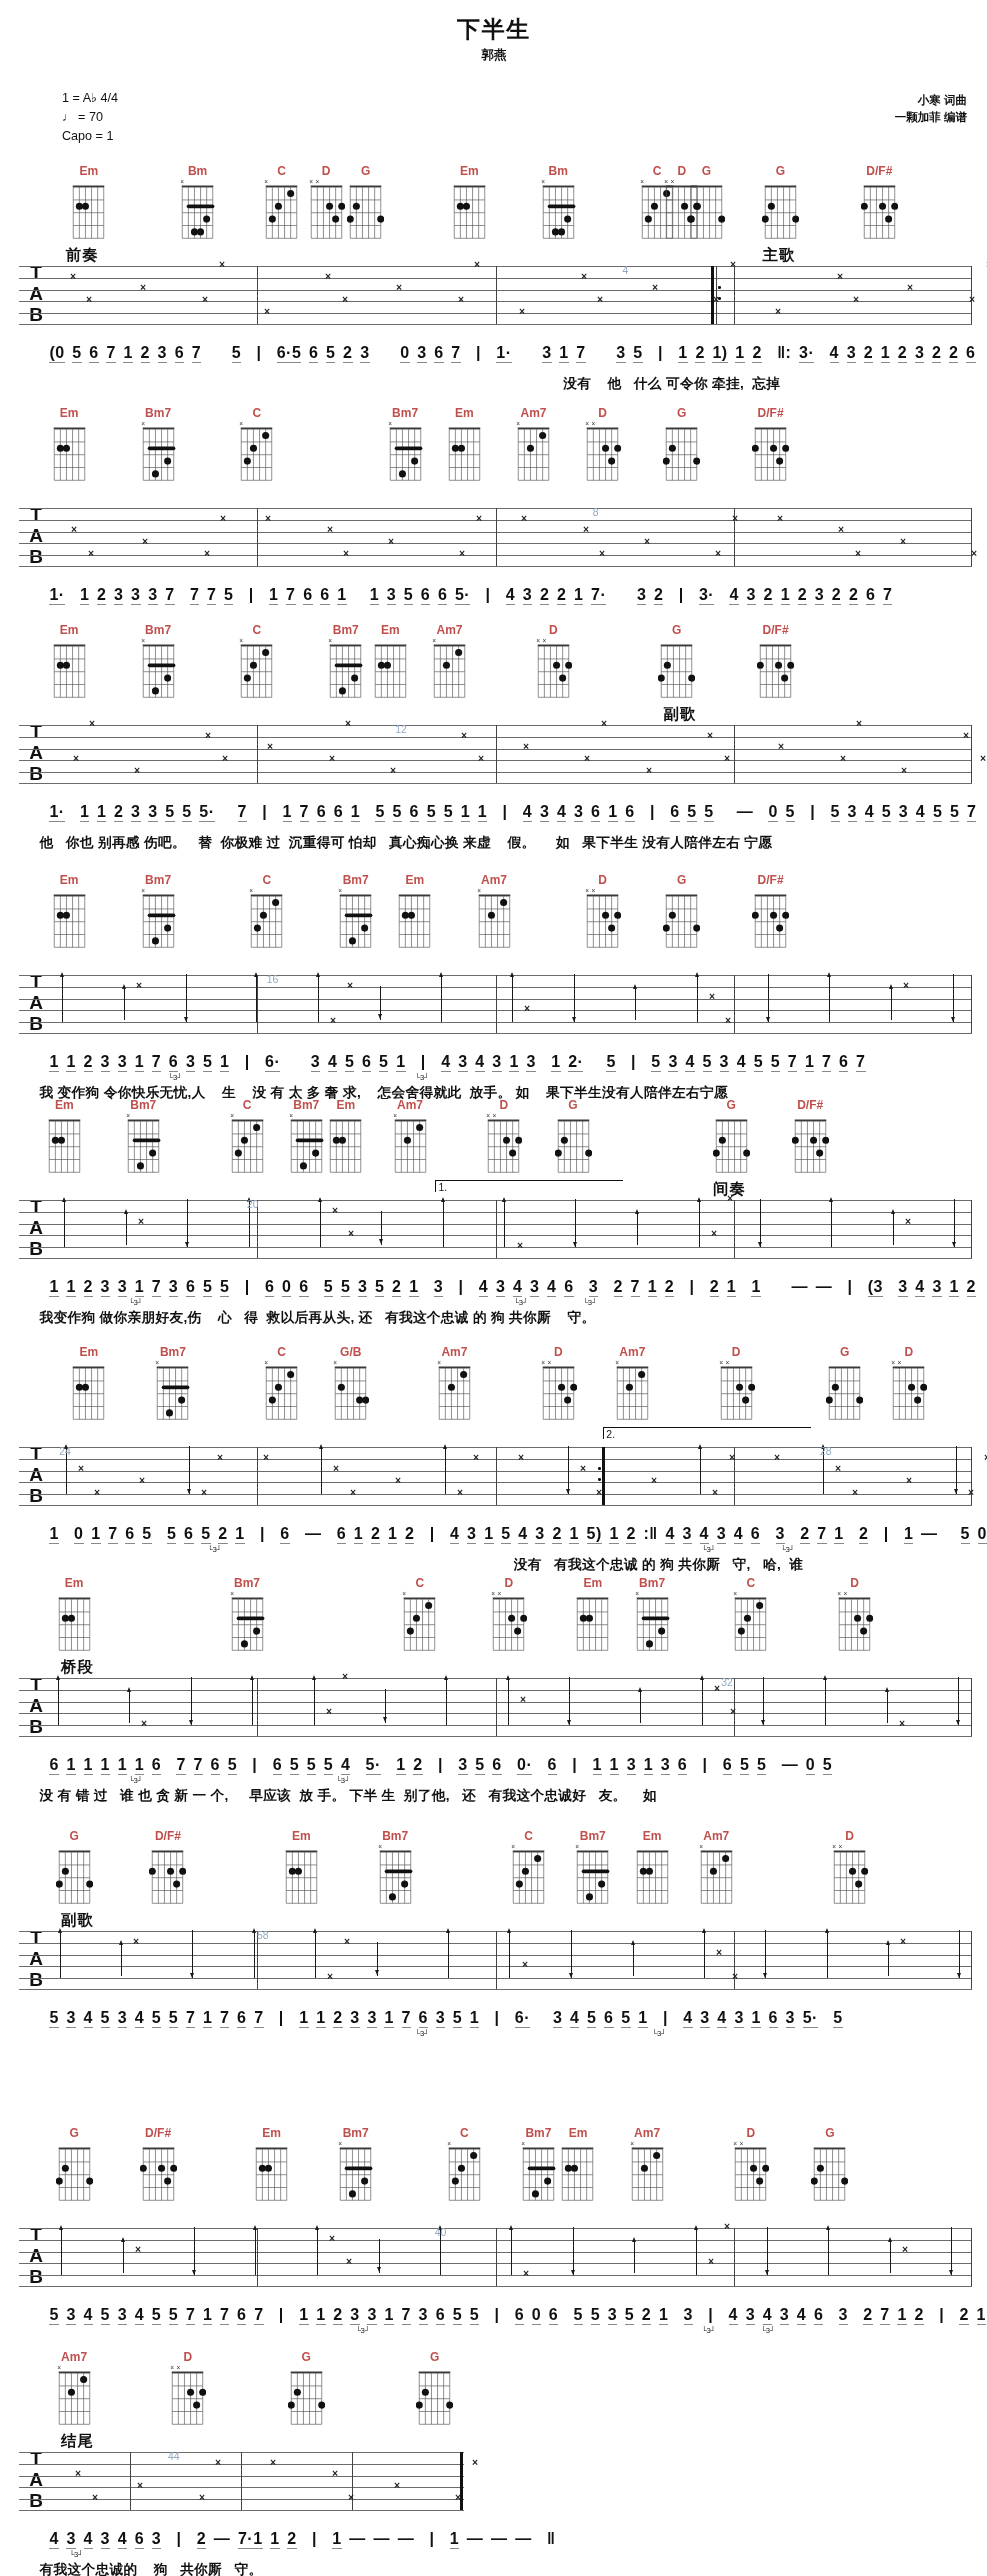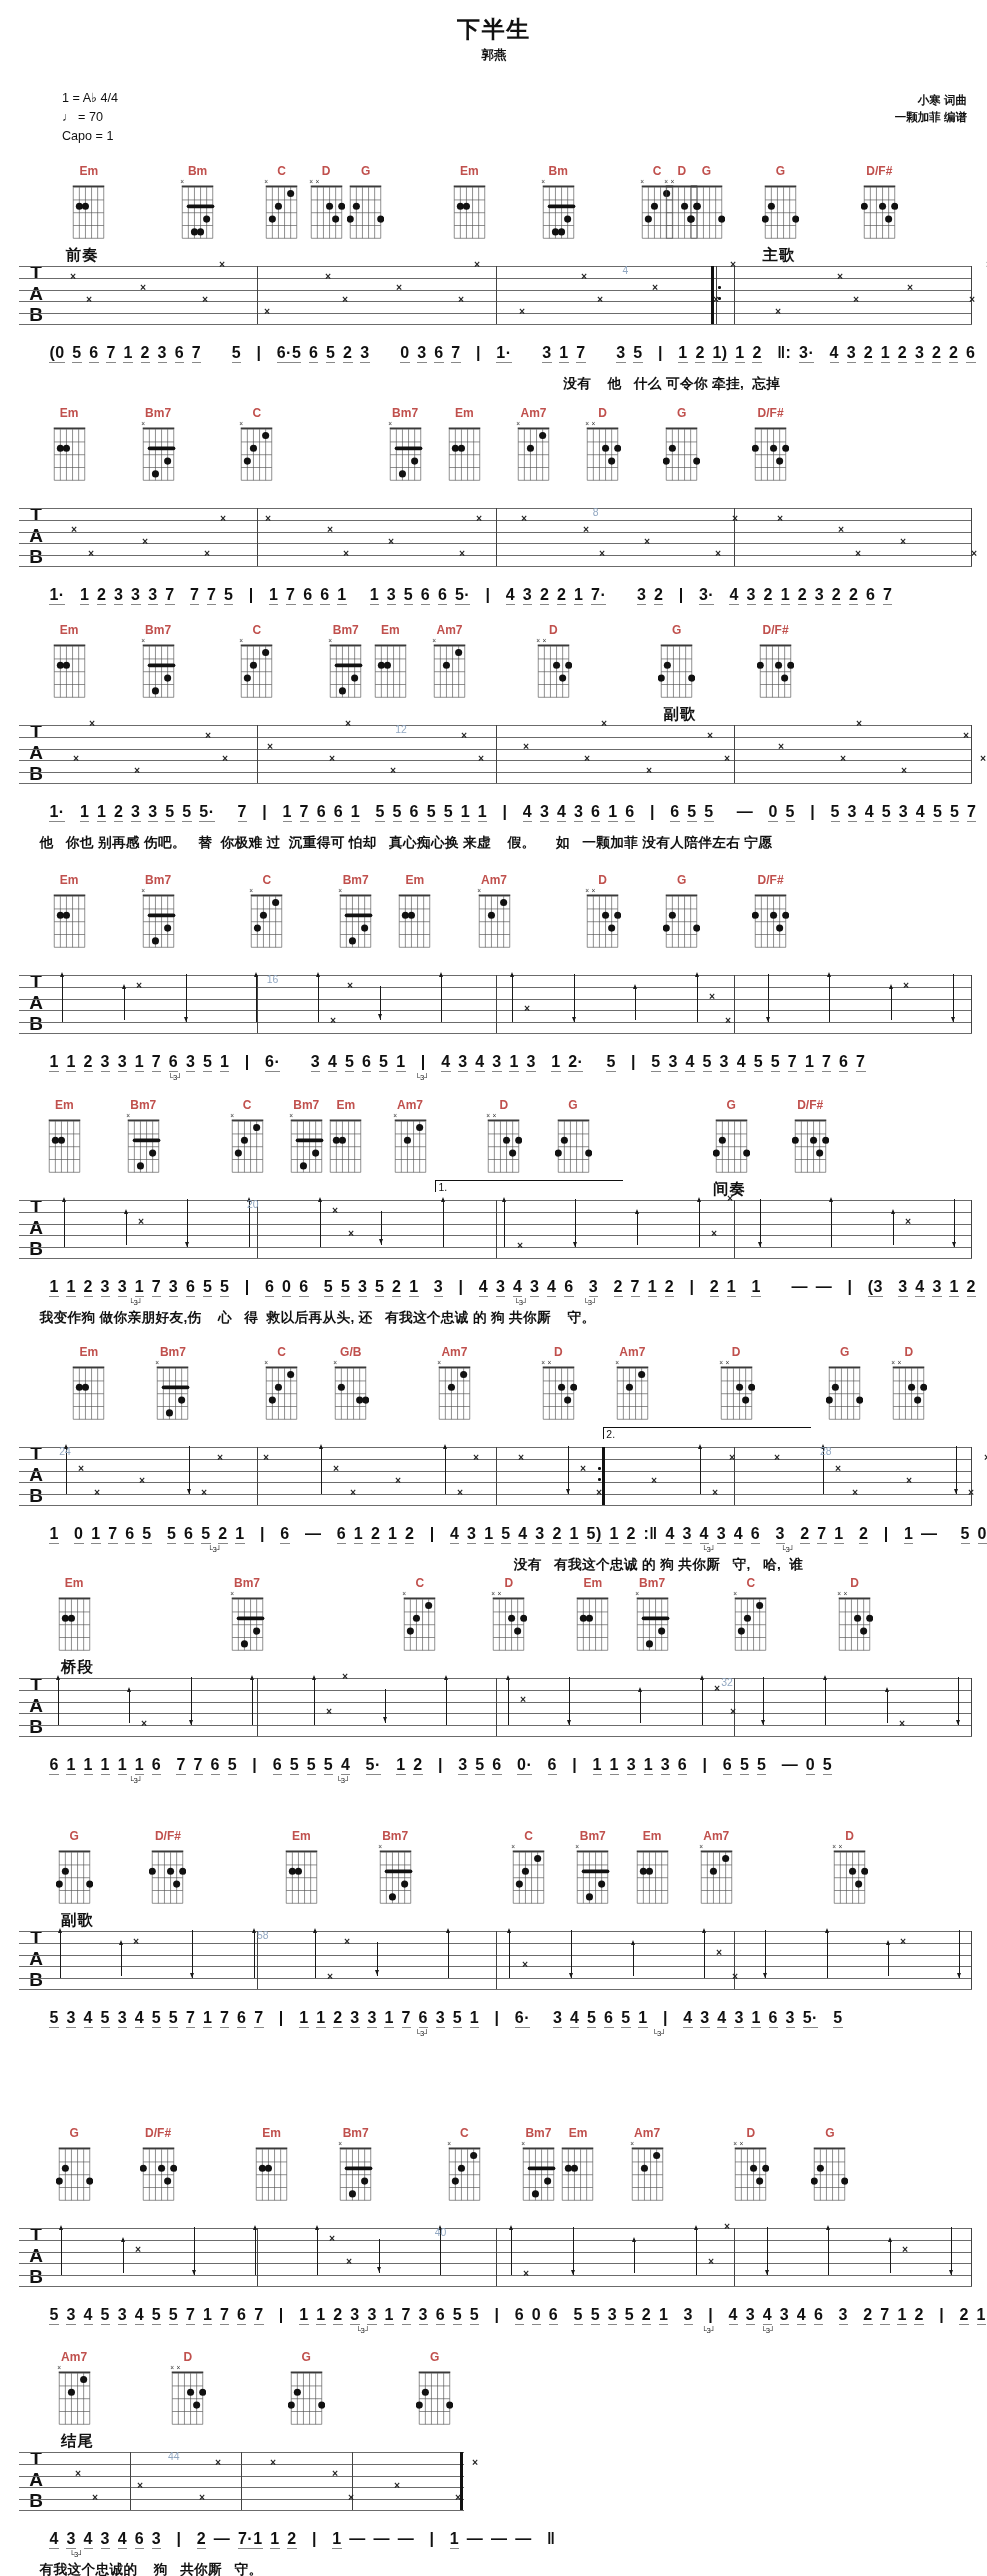--- a/index.html
+++ b/index.html
@@ -717,21 +717,21 @@
         <span class="xmark" style="left: 705px; top: 33px;">×</span>
         <span class="xmark" style="left: 759px; top: 21.4px;">×</span>
         <span class="xmark" style="left: 821px; top: 33px;">×</span>
         <span class="xmark" style="left: 837px; top: -1.6px;">×</span>
         <span class="xmark" style="left: 882px; top: 45px;">×</span>
         <span class="xmark" style="left: 944px; top: 10px;">×</span>
         <span class="xmark" style="left: 961px; top: 33px;">×</span>
       </div>
       <div class="measure-num" style="left: 40%;">12</div>
       <div class="jianpu" style="left: 5%;"><span class="tok">1·</span>  <span class="tok">1</span> <span class="tok">1</span> <span class="tok">2</span> <span class="tok">3</span> <span class="tok">3</span> <span class="tok">5</span> <span class="tok">5</span> <span class="tok">5·</span>   <span class="tok">7</span>  <span class="plain">|</span>  <span class="tok">1</span> <span class="tok">7</span> <span class="tok">6</span> <span class="tok">6</span> <span class="tok">1</span>  <span class="tok">5</span> <span class="tok">5</span> <span class="tok">6</span> <span class="tok">5</span> <span class="tok">5</span> <span class="tok">1</span> <span class="tok">1</span>  <span class="plain">|</span>  <span class="tok">4</span> <span class="tok">3</span> <span class="tok">4</span> <span class="tok">3</span> <span class="tok">6</span> <span class="tok">1</span> <span class="tok">6</span>  <span class="plain">|</span>  <span class="tok">6</span> <span class="tok">5</span> <span class="tok">5</span>   <span class="plain">—</span>  <span class="tok">0</span> <span class="tok">5</span>  <span class="plain">|</span>  <span class="tok">5</span> <span class="tok">3</span> <span class="tok">4</span> <span class="tok">5</span> <span class="tok">3</span> <span class="tok">4</span> <span class="tok">5</span> <span class="tok">5</span> <span class="tok">7</span>    </div>
-      <div class="lyrics" style="left: 4%;">他   你也 别再感 伤吧。   替  你极难 过  沉重得可 怕却   真心痴心换 来虚    假。     如   一颗加菲 没有人陪伴左右 宁愿</div>
+      <div class="lyrics" style="left: 4%;">他   你也 别再感 伤吧。   替  你极难 过  沉重得可 怕却   真心痴心换 来虚    假。     如   果下半生 没有人陪伴左右 宁愿</div>
     </div>
     <div class="system" style="top: 874px;">
       <div class="chord" style="left: 7%;"><span class="chord-name">Em</span><svg width="37" height="64" viewBox="0 0 68 116">
           <rect x="5" y="13" width="58" height="3" fill="#333"></rect>
           <line x1="6" y1="16" x2="62" y2="16" stroke="#555" stroke-width="1.2"></line>
           <line x1="6" y1="39.5" x2="62" y2="39.5" stroke="#555" stroke-width="1.2"></line>
           <line x1="6" y1="63" x2="62" y2="63" stroke="#555" stroke-width="1.2"></line>
           <line x1="6" y1="86.5" x2="62" y2="86.5" stroke="#555" stroke-width="1.2"></line>
           <line x1="6" y1="110" x2="62" y2="110" stroke="#555" stroke-width="1.2"></line>
           <line x1="6" y1="16" x2="6" y2="110" stroke="#555" stroke-width="1.2"></line>
@@ -920,20 +920,21 @@
         <span class="arr down" style="left: 749px;"></span>
         <span class="arr" style="left: 810px;"></span>
         <span class="arr" style="left: 872px; height: 34px; top: 15px;"></span>
         <span class="xmark" style="left: 884px; top: 10px;">×</span>
         <span class="arr down" style="left: 934px;"></span>
       </div>
       <div class="measure-num" style="left: 27%;">16</div>
       <div class="jianpu" style="left: 5%;"><span class="tok">1</span> <span class="tok">1</span> <span class="tok">2</span> <span class="tok">3</span> <span class="tok">3</span> <span class="tok">1</span> <span class="tok">7</span> <span class="tok">6</span> <span class="tok">3</span> <span class="tok">5</span> <span class="tok">1</span>  <span class="plain">|</span>  <span class="tok">6·</span>    <span class="tok">3</span> <span class="tok">4</span> <span class="tok">5</span> <span class="tok">6</span> <span class="tok">5</span> <span class="tok">1</span>  <span class="plain">|</span>  <span class="tok">4</span> <span class="tok">3</span> <span class="tok">4</span> <span class="tok">3</span> <span class="tok">1</span> <span class="tok">3</span>  <span class="tok">1</span> <span class="tok">2·</span>   <span class="tok">5</span>  <span class="plain">|</span>  <span class="tok">5</span> <span class="tok">3</span> <span class="tok">4</span> <span class="tok">5</span> <span class="tok">3</span> <span class="tok">4</span> <span class="tok">5</span> <span class="tok">5</span> <span class="tok">7</span> <span class="tok">1</span> <span class="tok">7</span> <span class="tok">6</span> <span class="tok">7</span></div>
       <div class="triplet-mark" style="left: 17%;">└3┘</div>
       <div class="triplet-mark" style="left: 42%;">└3┘</div>
+      <div class="lyrics" style="left: 4%;">我 变作狗 令你快乐无忧,人    生    没 有 太 多 奢 求,    怎会舍得就此  放手。 如    果下半生没有人陪伴左右宁愿</div>
     </div>
     <div class="system" style="top: 1099px;">
       <div class="chord" style="left: 6.5%;"><span class="chord-name">Em</span><svg width="37" height="64" viewBox="0 0 68 116">
           <rect x="5" y="13" width="58" height="3" fill="#333"></rect>
           <line x1="6" y1="16" x2="62" y2="16" stroke="#555" stroke-width="1.2"></line>
           <line x1="6" y1="39.5" x2="62" y2="39.5" stroke="#555" stroke-width="1.2"></line>
           <line x1="6" y1="63" x2="62" y2="63" stroke="#555" stroke-width="1.2"></line>
           <line x1="6" y1="86.5" x2="62" y2="86.5" stroke="#555" stroke-width="1.2"></line>
           <line x1="6" y1="110" x2="62" y2="110" stroke="#555" stroke-width="1.2"></line>
           <line x1="6" y1="16" x2="6" y2="110" stroke="#555" stroke-width="1.2"></line>
@@ -1574,20 +1575,21 @@
         <span class="arr down" style="left: 744px;"></span>
         <span class="arr" style="left: 806px;"></span>
         <span class="arr" style="left: 868px; height: 34px; top: 15px;"></span>
         <span class="xmark" style="left: 880px; top: 45px;">×</span>
         <span class="arr down" style="left: 939px;"></span>
       </div>
       <div class="measure-num" style="left: 73%;">32</div>
       <div class="jianpu" style="left: 5%;"><span class="tok">6</span> <span class="tok">1</span> <span class="tok">1</span> <span class="tok">1</span> <span class="tok">1</span> <span class="tok">1</span> <span class="tok">6</span>  <span class="tok">7</span> <span class="tok">7</span> <span class="tok">6</span> <span class="tok">5</span>  <span class="plain">|</span>  <span class="tok">6</span> <span class="tok">5</span> <span class="tok">5</span> <span class="tok">5</span> <span class="tok">4</span>  <span class="tok">5·</span>  <span class="tok">1</span> <span class="tok">2</span>  <span class="plain">|</span>  <span class="tok">3</span> <span class="tok">5</span> <span class="tok">6</span>  <span class="tok">0·</span>  <span class="tok">6</span>  <span class="plain">|</span>  <span class="tok">1</span> <span class="tok">1</span> <span class="tok">3</span> <span class="tok">1</span> <span class="tok">3</span> <span class="tok">6</span>  <span class="plain">|</span>  <span class="tok">6</span> <span class="tok">5</span> <span class="tok">5</span>  <span class="plain">—</span> <span class="tok">0</span> <span class="tok">5</span></div>
       <div class="triplet-mark" style="left: 13%;">└3┘</div>
       <div class="triplet-mark" style="left: 34%;">└3┘</div>
+      <div class="lyrics" style="left: 4%;">没 有 错 过   谁 也 贪 新 一 个,     早应该  放 手。 下半 生  别了他,   还   有我这个忠诚好   友。    如</div>
     </div>
     <div class="system" style="top: 1830px;">
       <div class="chord" style="left: 7.5%;"><span class="chord-name">G</span><svg width="37" height="64" viewBox="0 0 68 116">
           <rect x="5" y="13" width="58" height="3" fill="#333"></rect>
           <line x1="6" y1="16" x2="62" y2="16" stroke="#555" stroke-width="1.2"></line>
           <line x1="6" y1="39.5" x2="62" y2="39.5" stroke="#555" stroke-width="1.2"></line>
           <line x1="6" y1="63" x2="62" y2="63" stroke="#555" stroke-width="1.2"></line>
           <line x1="6" y1="86.5" x2="62" y2="86.5" stroke="#555" stroke-width="1.2"></line>
           <line x1="6" y1="110" x2="62" y2="110" stroke="#555" stroke-width="1.2"></line>
           <line x1="6" y1="16" x2="6" y2="110" stroke="#555" stroke-width="1.2"></line>

